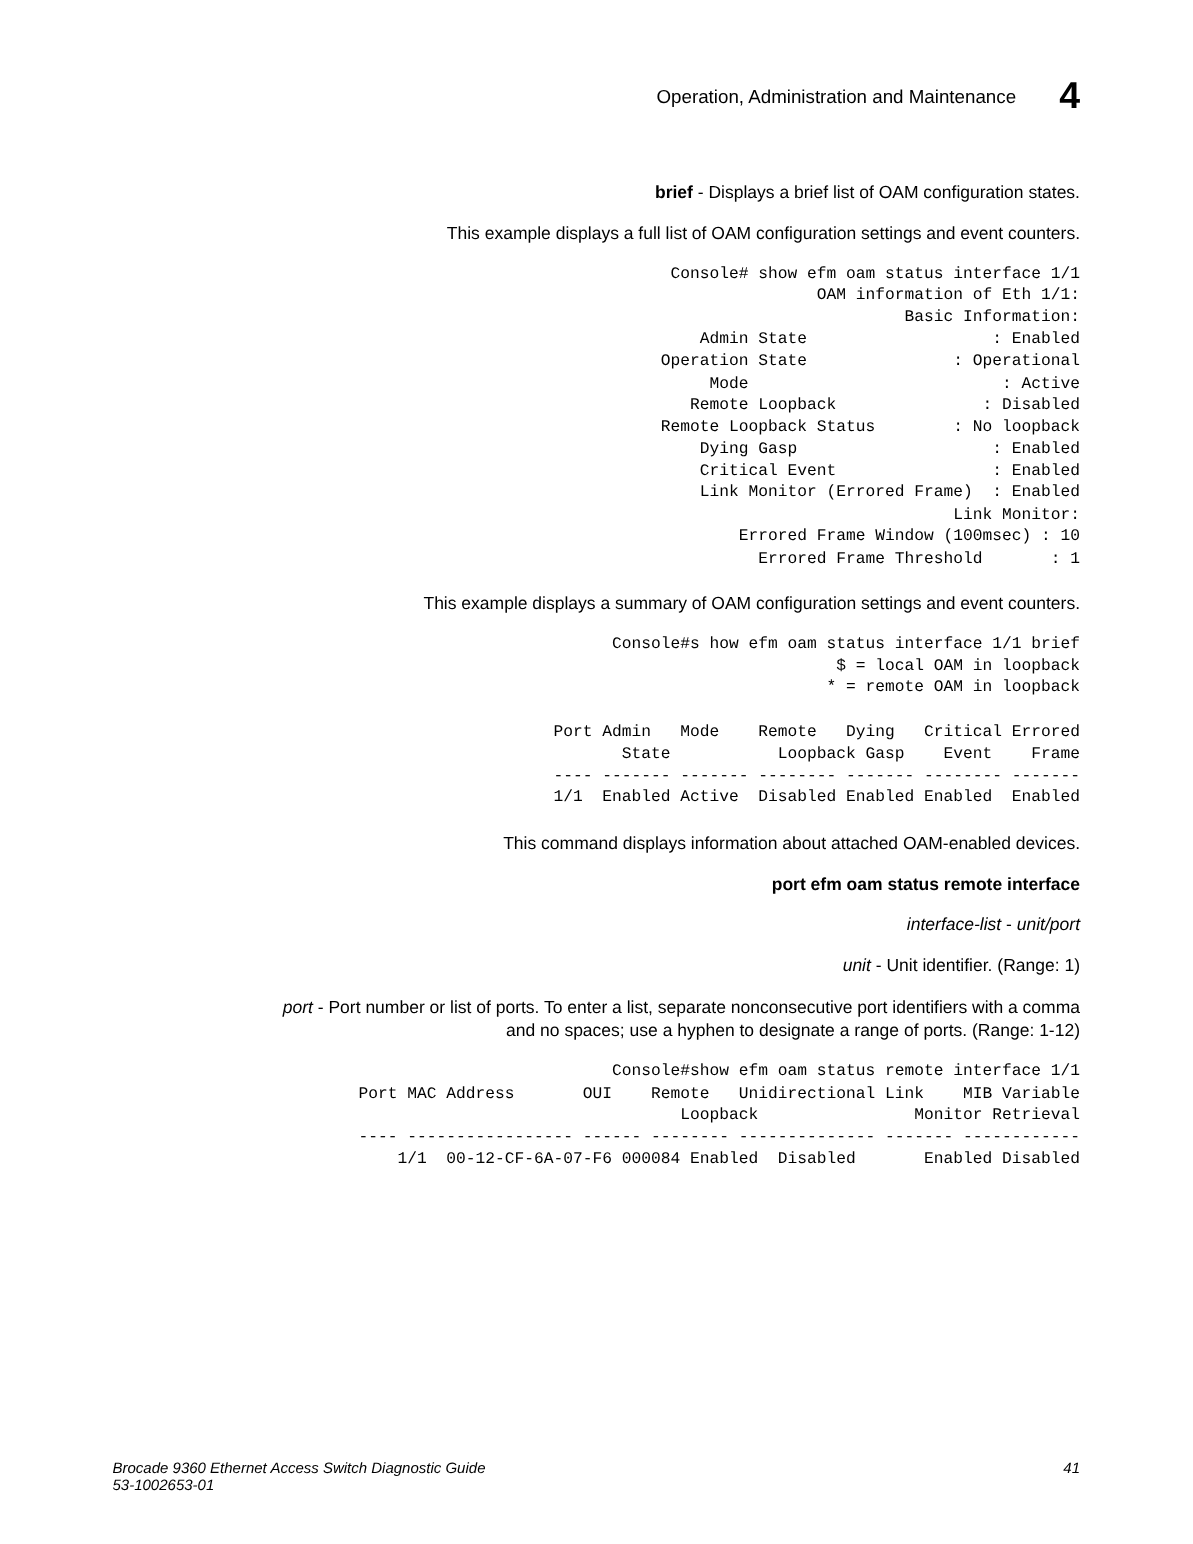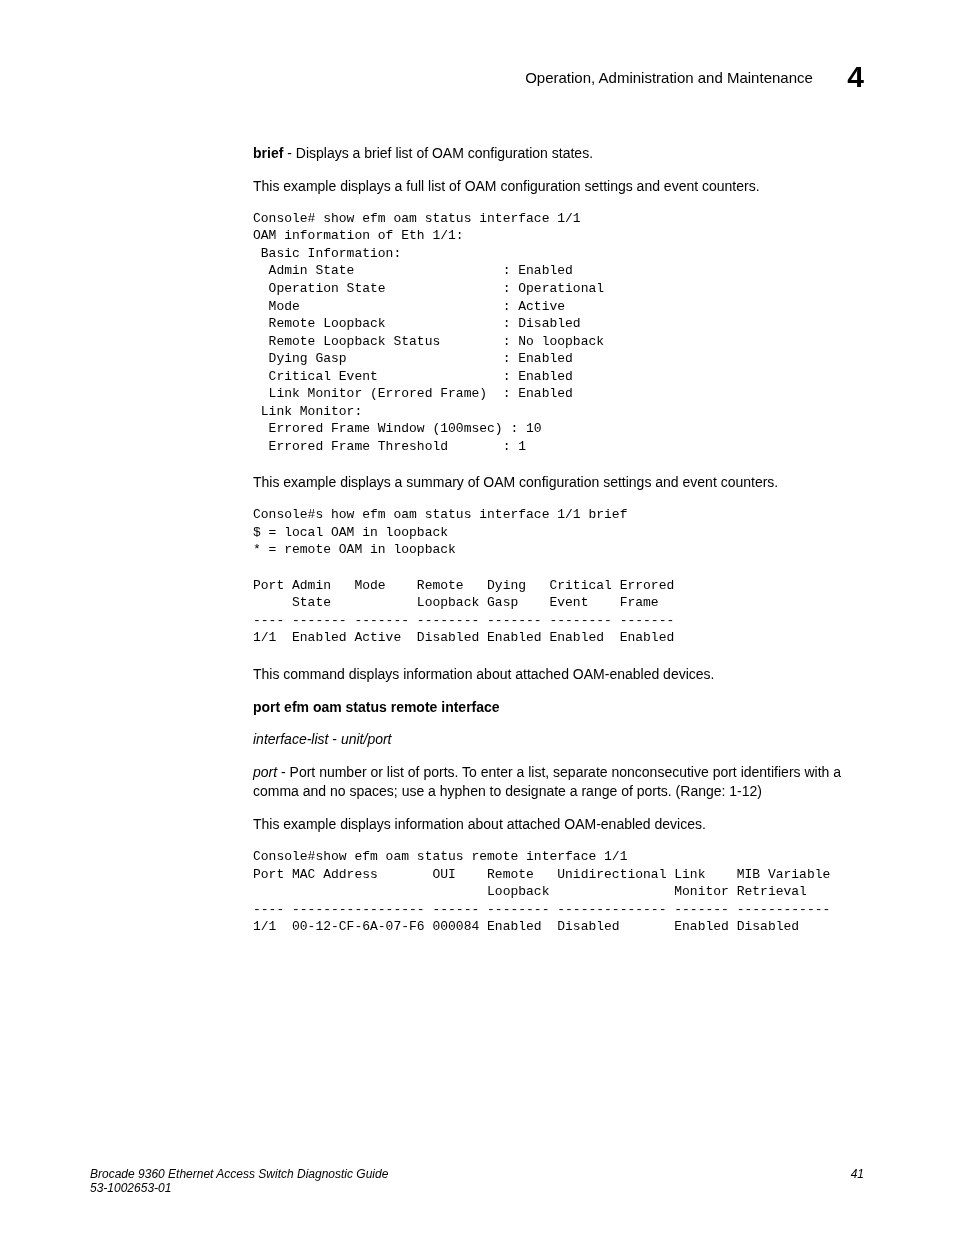--- a/index.html
+++ b/index.html
@@ -7,21 +7,21 @@
     padding: 0;
     font-family: Arial, Helvetica, sans-serif;
     color: #000;
     background: #fff;
     width: 954px;
   }
   .page {
     box-sizing: border-box;
     width: 954px;
     min-height: 1235px;
-    padding: 60px 90px 40px 118px;
+    padding: 60px 90px 40px 90px;
     position: relative;
   }
   .header {
     text-align: right;
     margin-bottom: 50px;
     padding-right: 0;
   }
   .header-title {
     display: inline-block;
     font-size: 15px;
@@ -30,20 +30,21 @@
   }
   .header-num {
     display: inline-block;
     font-size: 30px;
     font-weight: bold;
     vertical-align: middle;
   }
   .content {
     margin-left: 135px;
     font-size: 14px;
+    text-align: right;
   }
   .content p { margin: 0 0 14px 0; line-height: 1.35; }
   .bold { font-weight: bold; }
   .italic { font-style: italic; }
   pre {
     font-family: "Courier New", monospace;
     font-size: 13px;
     line-height: 1.35;
     margin: 0 0 18px 0;
     white-space: pre;
@@ -109,26 +110,28 @@
 
     <p>This command displays information about attached OAM-enabled devices.</p>
 
     <p class="bold">port efm oam status remote interface</p>
 
 
     <p class="indent1">
       <span class="italic">interface-list</span><span> - </span><span class="italic">unit/port</span>
     </p>
 
+    <p class="indent2">
+      <span class="italic">unit</span><span> - Unit identifier. (Range: 1)</span>
+    </p>
 
     <p class="indent2">
       <span class="italic">port</span><span> - Port number or list of ports. To enter a list, separate nonconsecutive port identifiers with a comma and no spaces; use a hyphen to designate a range of ports. (Range: 1-12)</span>
     </p>
 
-    <p>This example displays information about attached OAM-enabled devices.</p>
 
     <pre>Console#show efm oam status remote interface 1/1
 Port MAC Address       OUI    Remote   Unidirectional Link    MIB Variable
                               Loopback                Monitor Retrieval
 ---- ----------------- ------ -------- -------------- ------- ------------
 1/1  00-12-CF-6A-07-F6 000084 Enabled  Disabled       Enabled Disabled</pre>
 
   </div>
 
   <div class="footer">

